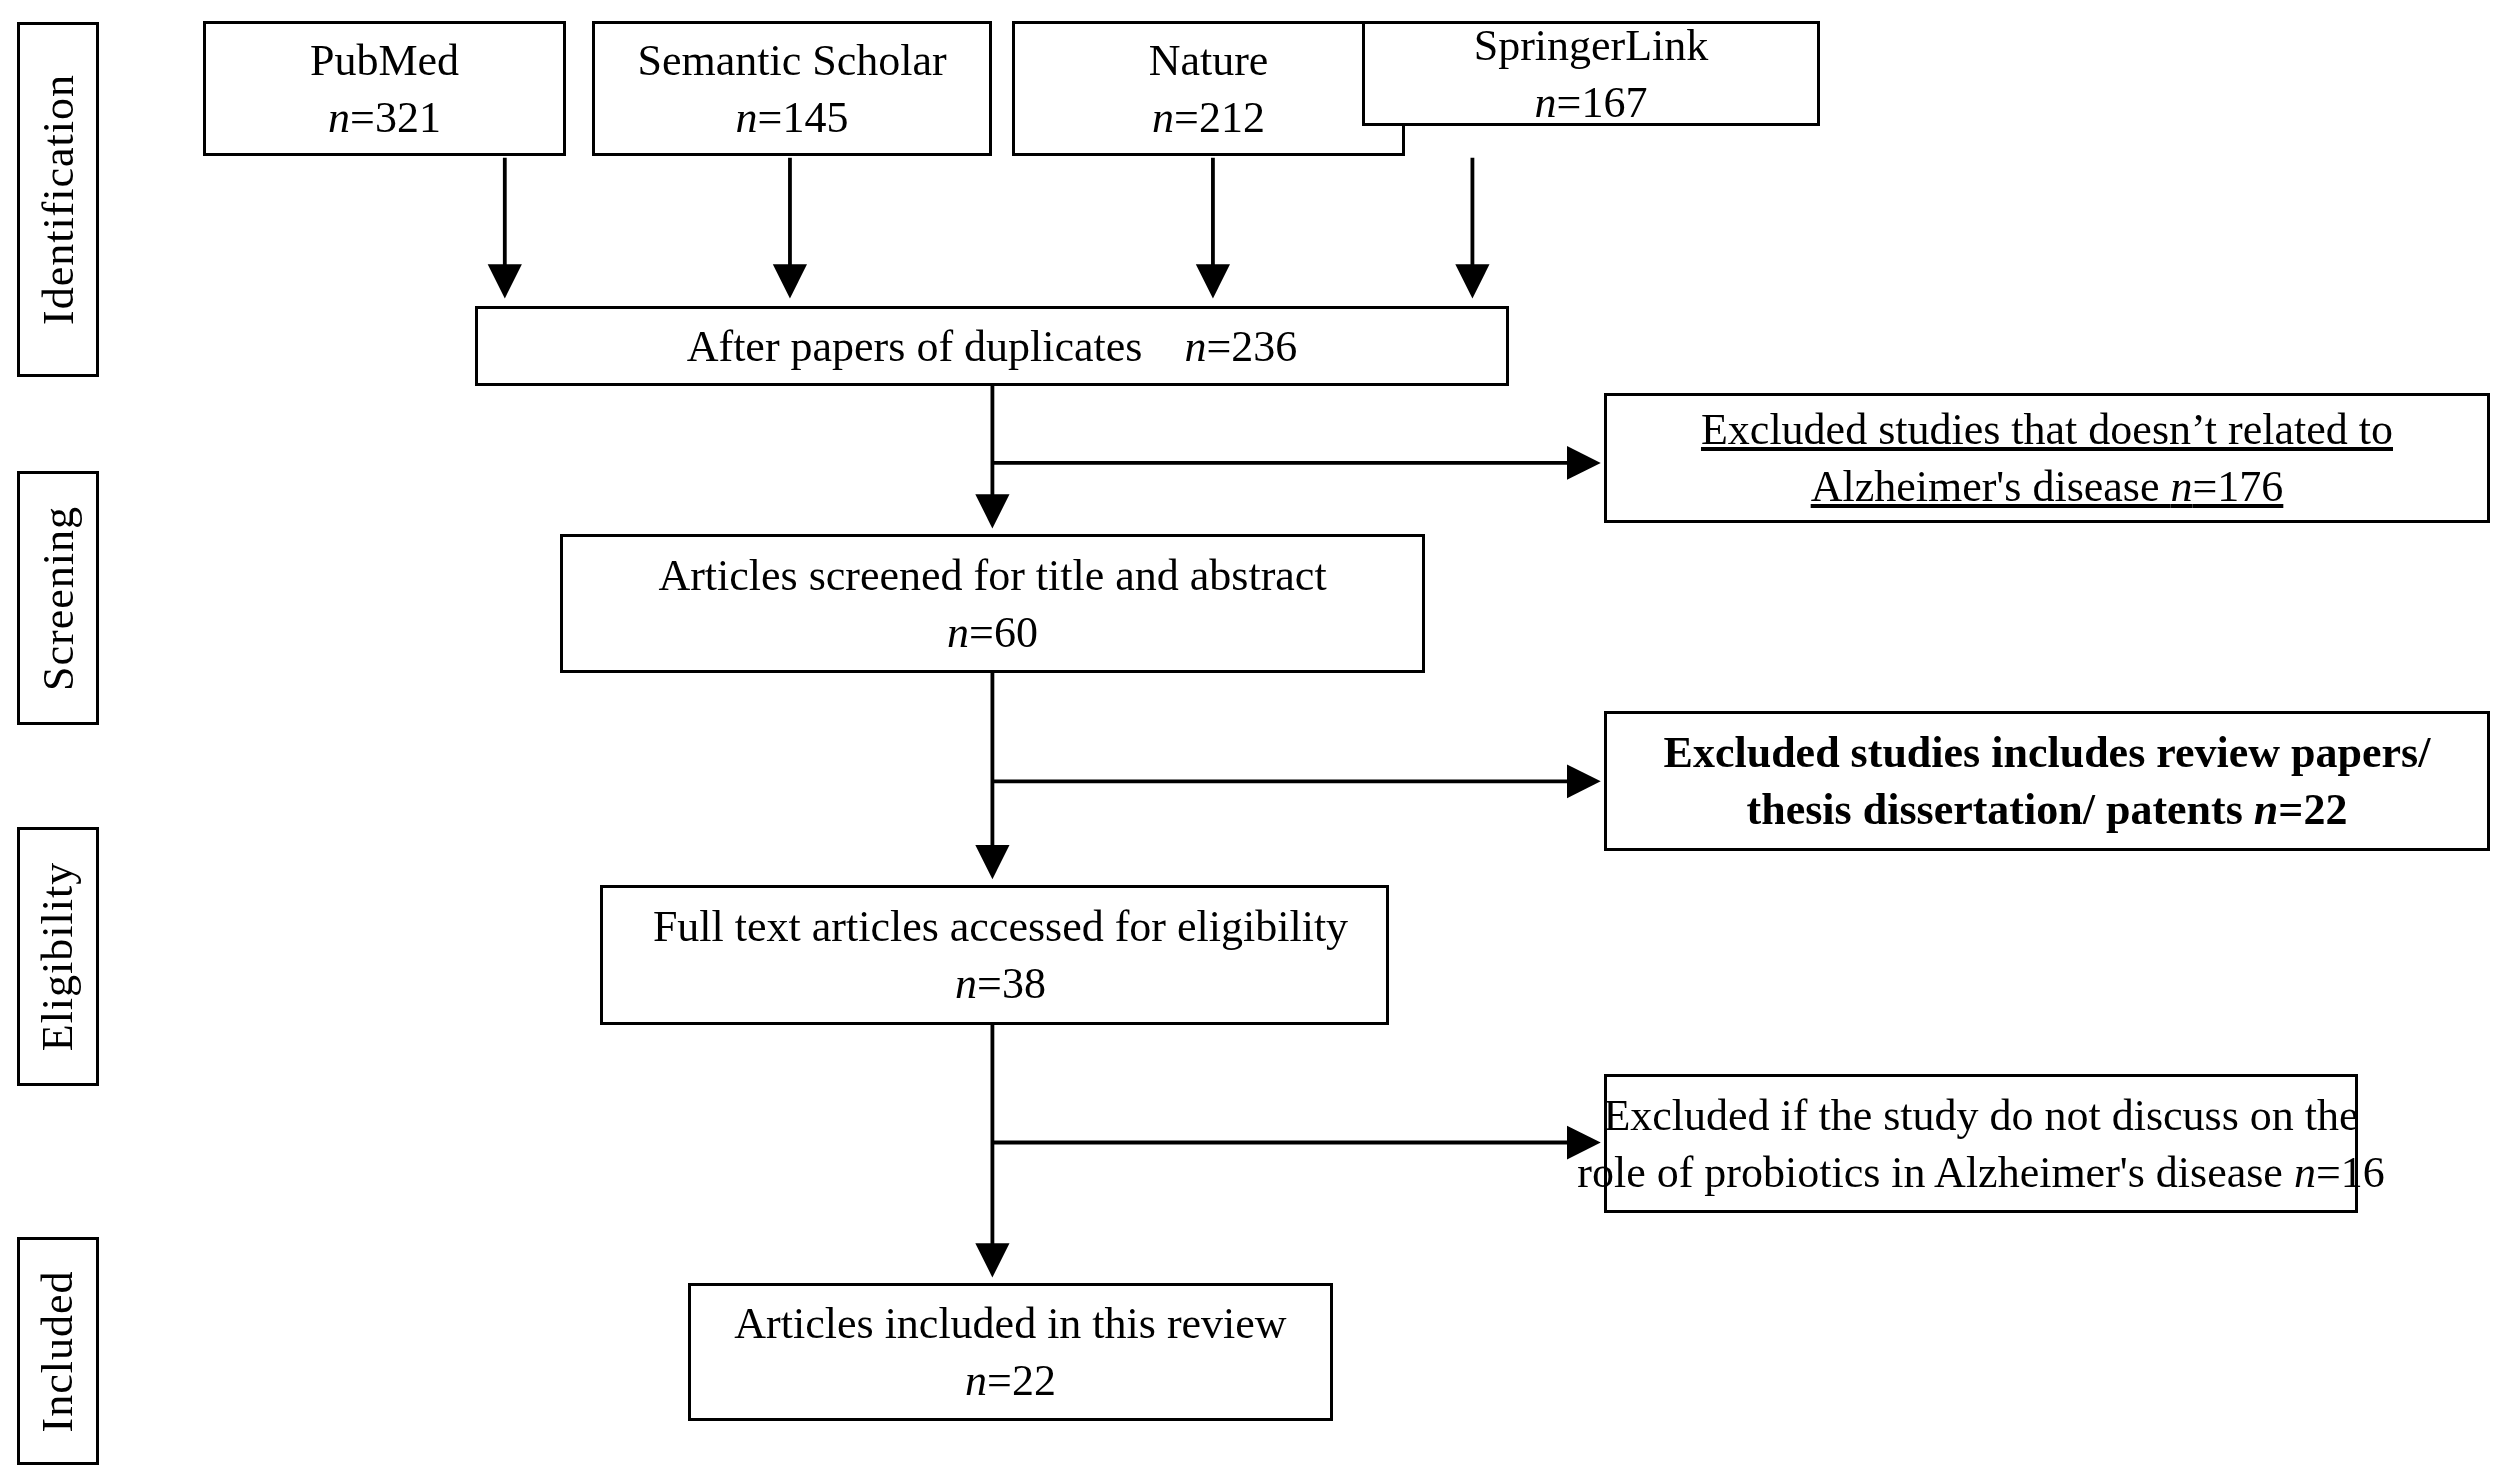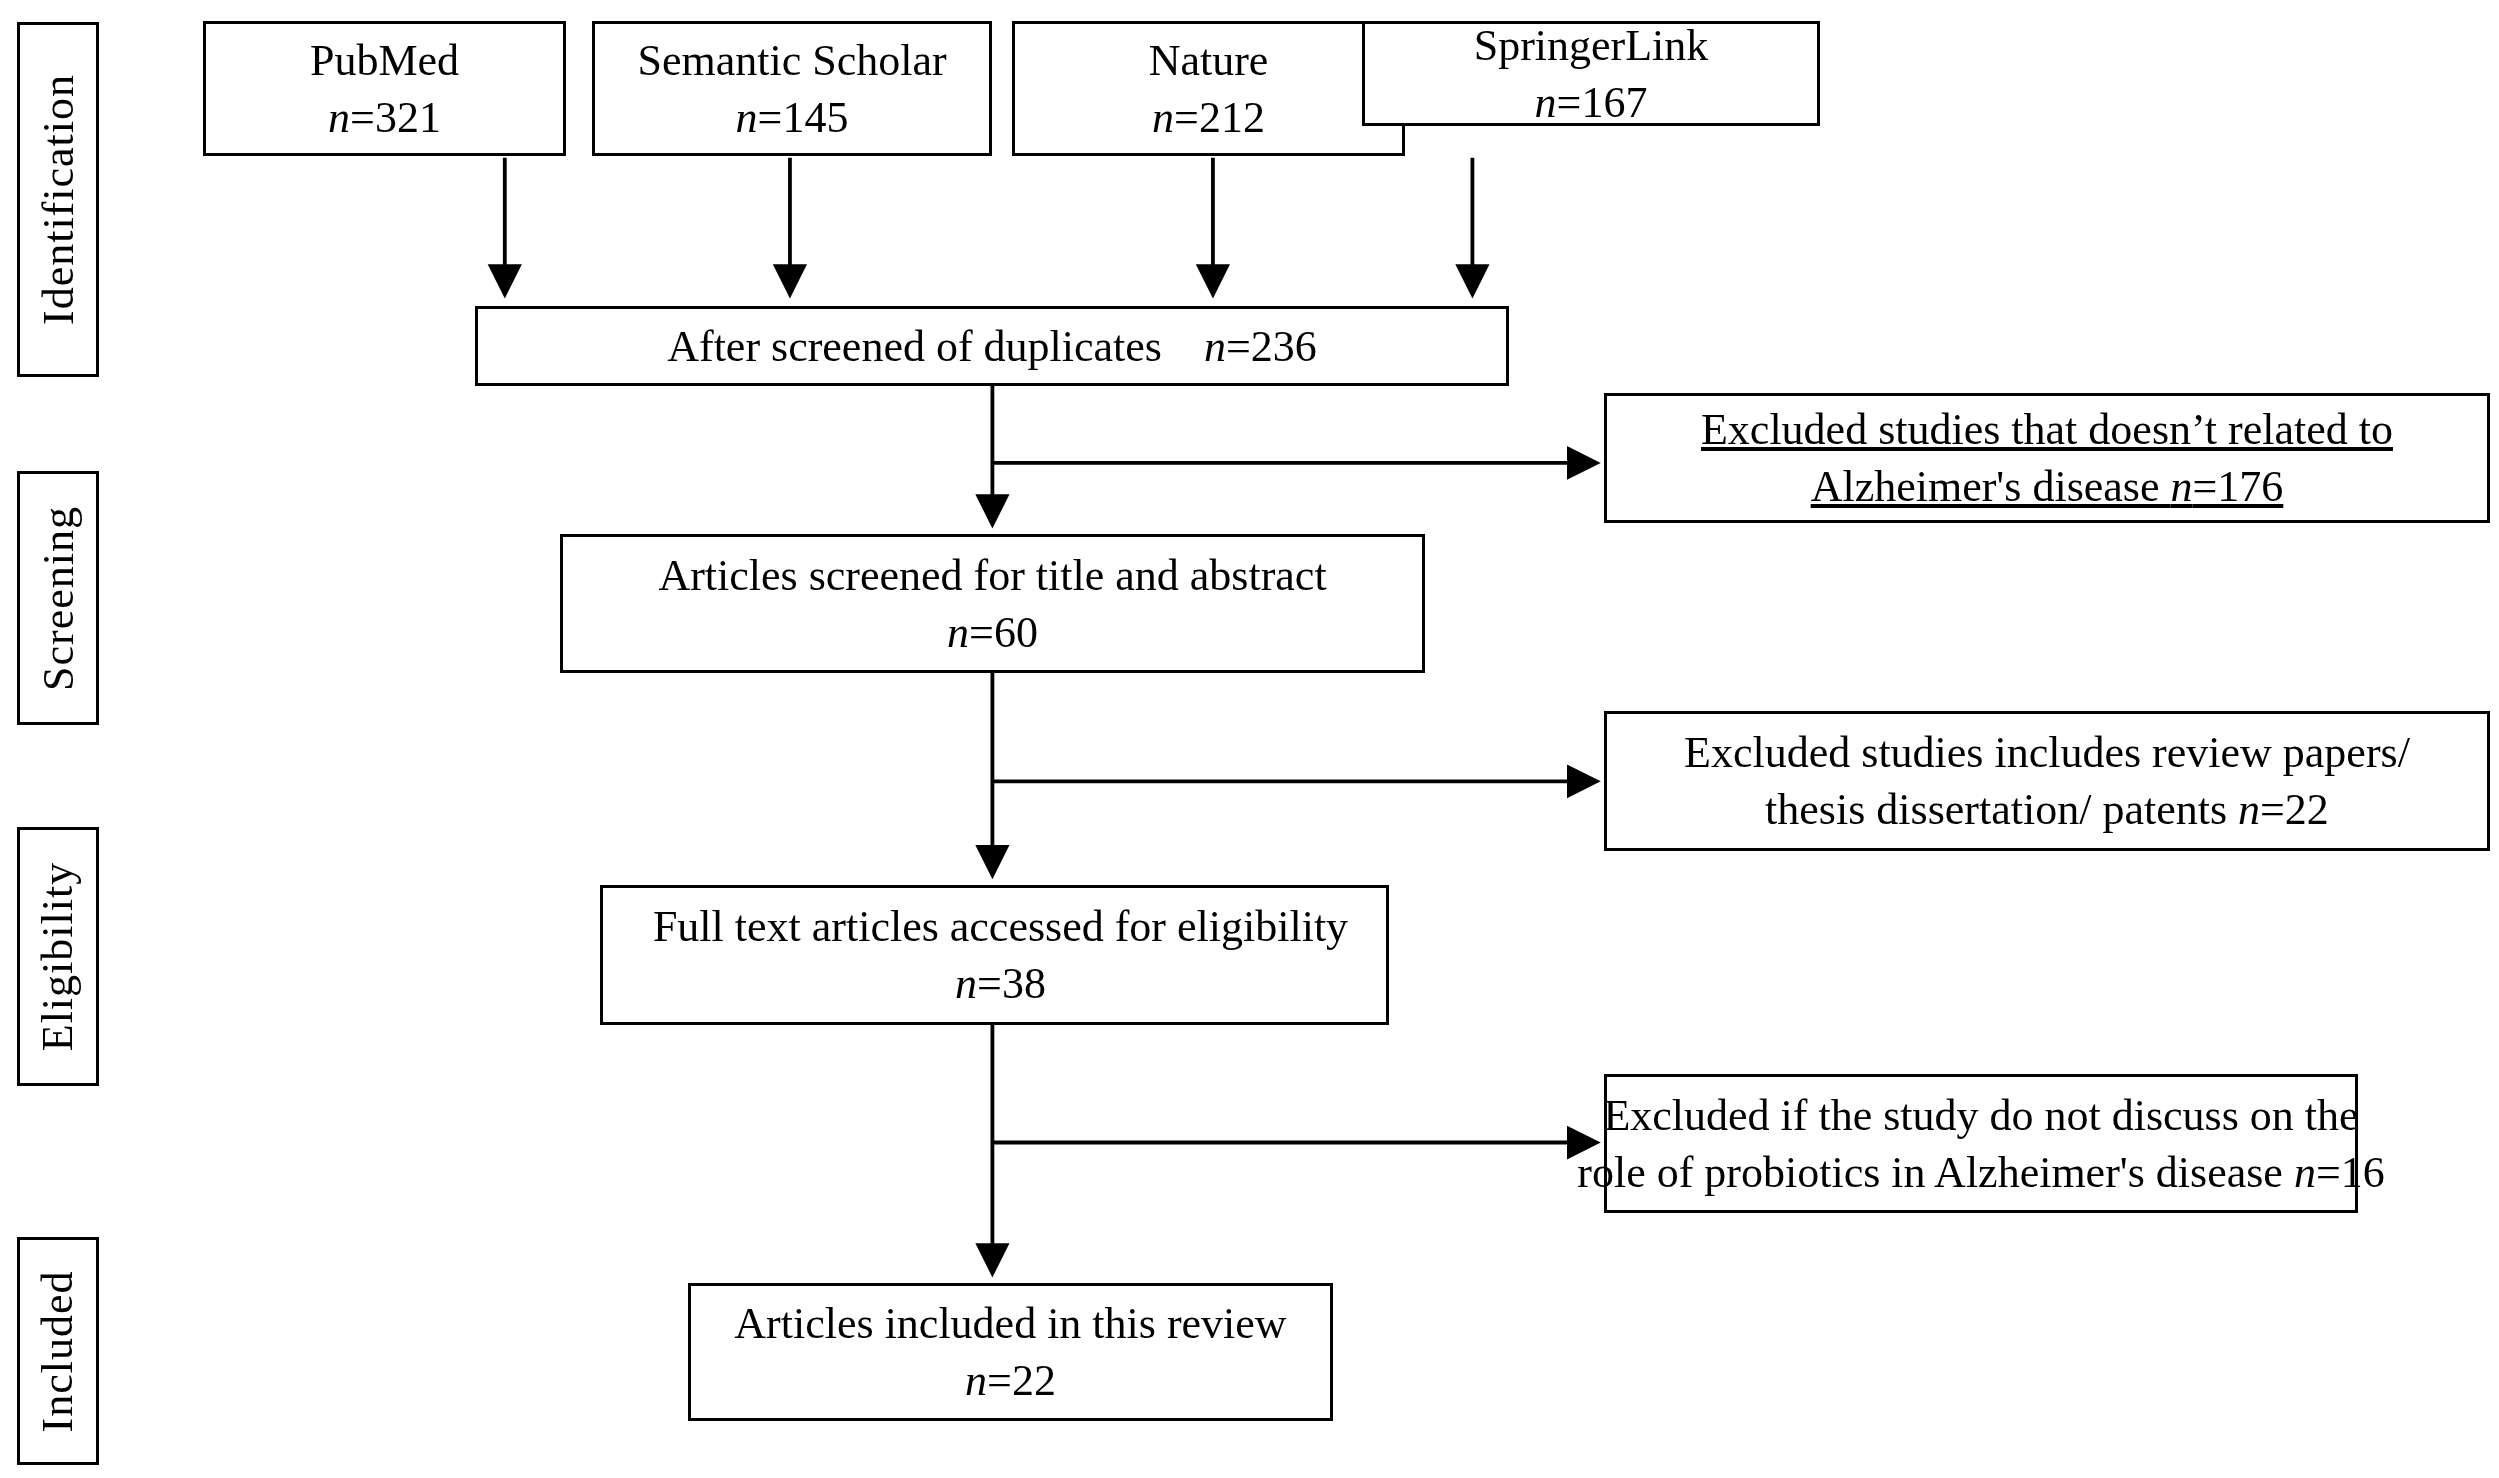--- a/index.html
+++ b/index.html
@@ -76,21 +76,21 @@
   <div class="box" style="left:1012px; top:21px; width:393px; height:135px;">
     <span class="row">Nature</span>
     <span class="row"><i class="nsym">n</i><span>=212</span></span>
   </div>
   <div class="box" style="left:1362px; top:21px; width:458px; height:105px;">
     <span class="row">SpringerLink</span>
     <span class="row"><i class="nsym">n</i><span>=167</span></span>
   </div>
 
   <div class="box" style="left:475px; top:306px; width:1034px; height:80px; flex-direction:row;">
-    <span>After screened of duplicates</span>
+    <span>After papers of duplicates</span>
       <span class="gap"></span>
       <i class="nsym">n</i>
       <span>=236</span>
   </div>
 
   <div class="box" style="left:560px; top:534px; width:865px; height:139px;">
     <span class="row">Articles screened for title and abstract</span>
     <span class="row"><i class="nsym">n</i><span>=60</span></span>
   </div>
 
@@ -101,21 +101,21 @@
 
   <div class="box" style="left:672px; top:1283px; width:645px; height:138px;margin-left:16px;">
     <span class="row">Articles included in this review</span>
     <span class="row"><i class="nsym">n</i><span>=22</span></span>
   </div>
 
   <div class="box" style="left:1604px; top:393px; width:886px; height:130px;text-decoration:underline;">
     <span class="row">Excluded studies that doesn’t related to</span>
     <span class="row"><span>Alzheimer's disease </span><i class="nsym">n</i><span>=176</span></span>
   </div>
-  <div class="box" style="left:1604px; top:711px; width:886px; height:140px;">
+  <div class="box" style="left:1604px; top:711px; width:886px; height:140px;font-weight:bold;">
     <span class="row">Excluded studies includes review papers/</span>
     <span class="row"><span>thesis dissertation/ patents </span><i class="nsym">n</i><span>=22</span></span>
   </div>
   <div class="box" style="left:1604px; top:1074px; width:754px; height:139px;">
     <span class="row">Excluded if the study do not discuss on the</span>
     <span class="row"><span>role of probiotics in Alzheimer's disease </span><i class="nsym">n</i><span>=16</span></span>
   </div>
 
 </div>
 

